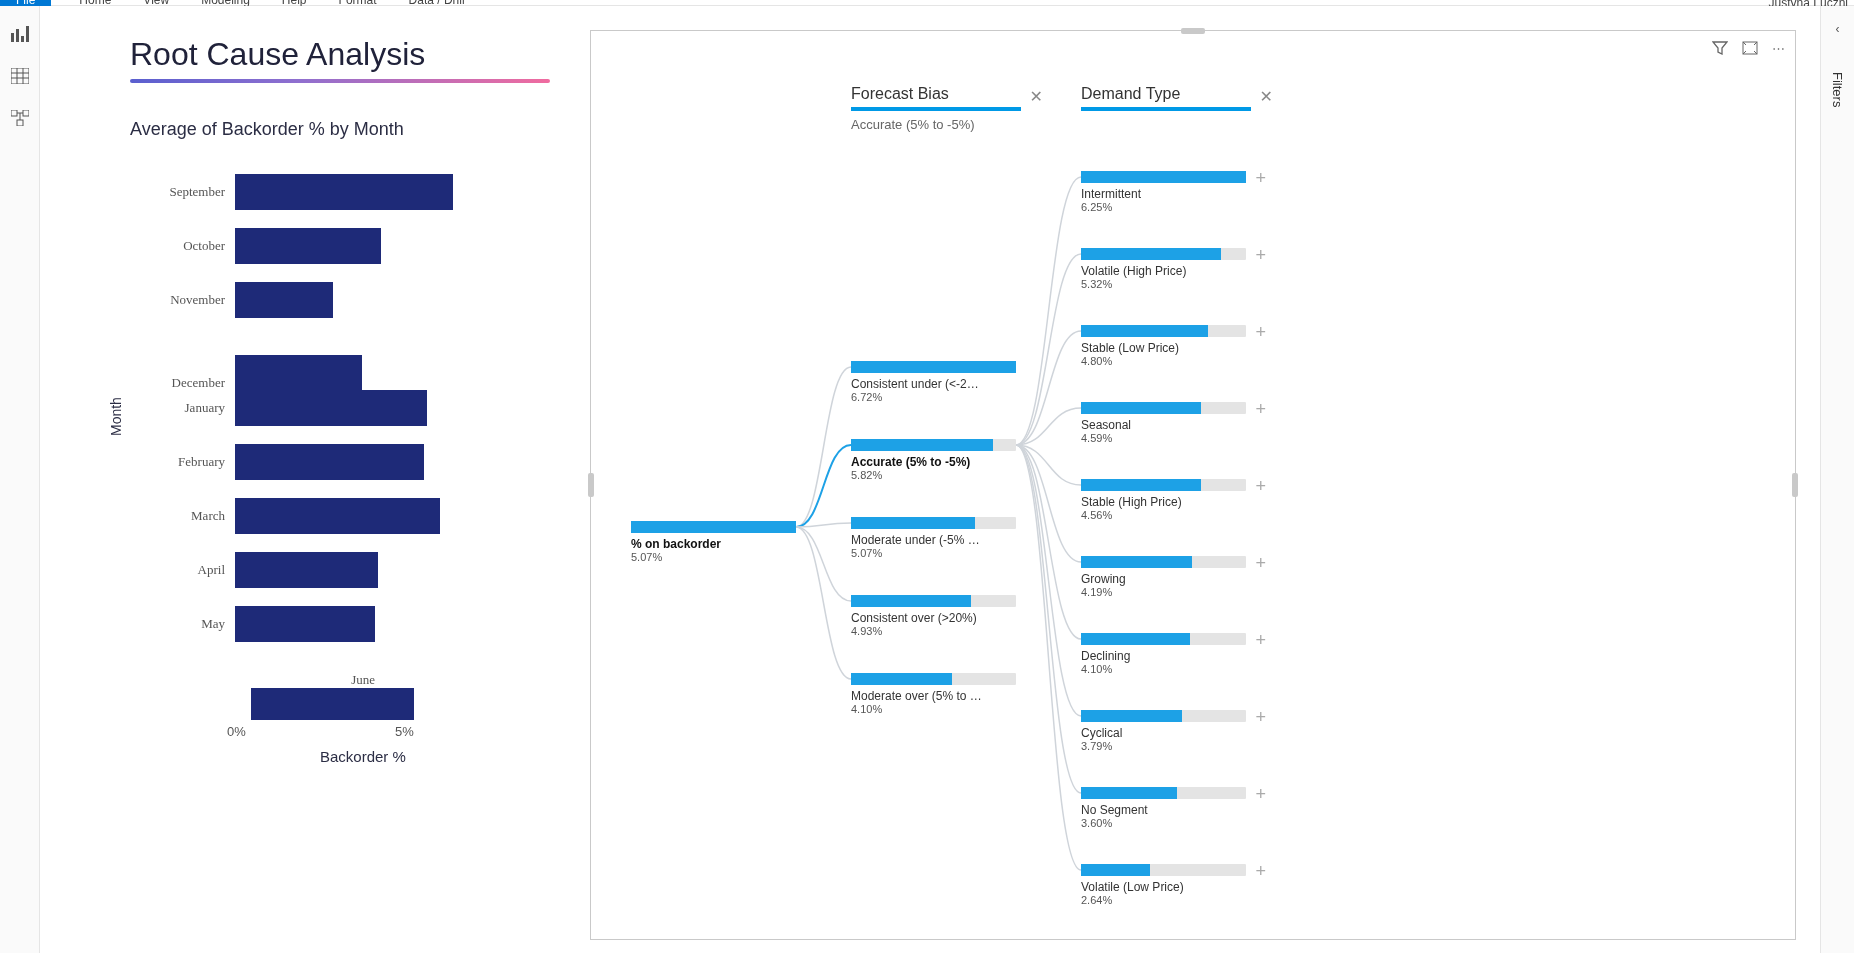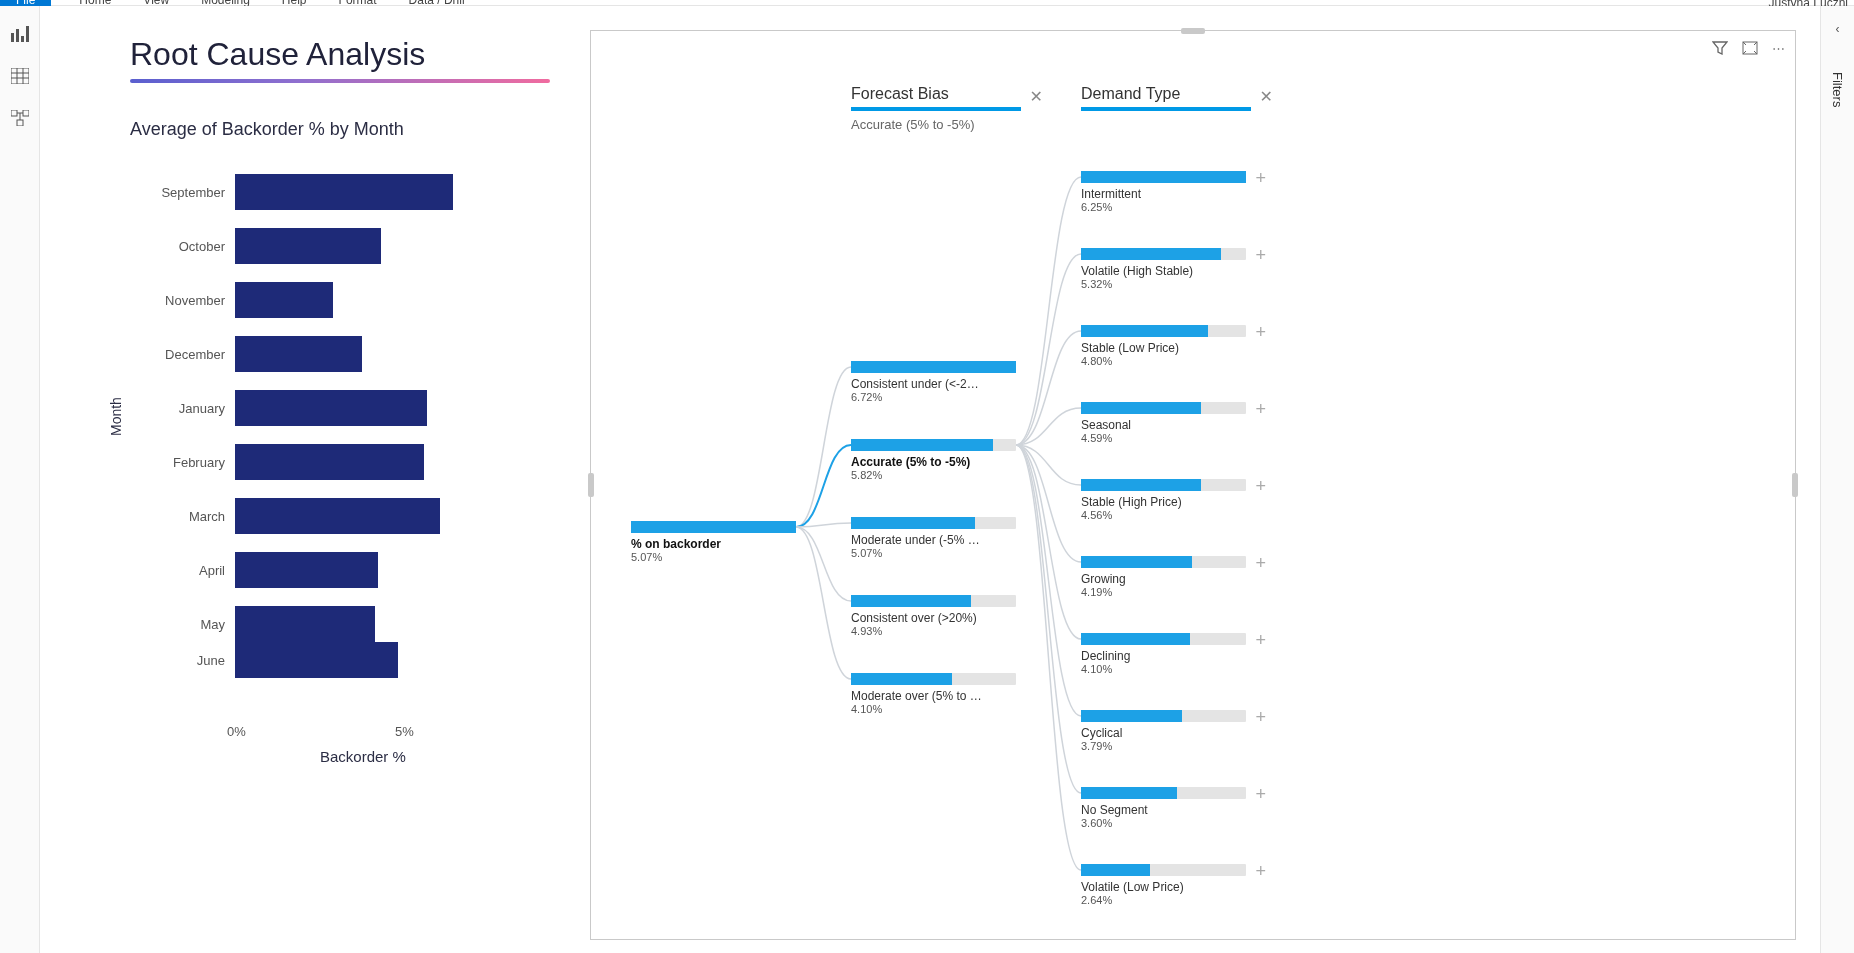--- a/index.html
+++ b/index.html
@@ -145,20 +145,21 @@
     width: 300px;
     height: 540px;
   }
   .bar-row {
     position:absolute;
     left: -105px;
     width: 405px;
     height: 48px;
     display:flex;
     align-items:center;
+    font-family:Liberation Serif, serif;
   }
   .bar-row .label {
     width: 105px;
     text-align:right;
     padding-right: 10px;
     font-size: 13px;
     color: #555;
   }
   .bar-row .bar {
     height: 36px;
@@ -379,21 +380,21 @@
             <div class="bar" style="width: 217.75px;"></div>
           </div>
           <div class="bar-row" style="top: 54px;">
             <div class="label">October</div>
             <div class="bar" style="width: 146.25px;"></div>
           </div>
           <div class="bar-row" style="top: 108px;">
             <div class="label">November</div>
             <div class="bar" style="width: 97.5px;"></div>
           </div>
-          <div class="bar-row" style="top: 162px;">
+          <div class="bar-row" style="top: 175px; align-items: flex-end;">
             <div class="label">December</div>
             <div class="bar" style="width: 126.75px;"></div>
           </div>
           <div class="bar-row" style="top: 216px;">
             <div class="label">January</div>
             <div class="bar" style="width: 191.75px;"></div>
           </div>
           <div class="bar-row" style="top: 270px;">
             <div class="label">February</div>
             <div class="bar" style="width: 188.5px;"></div>
@@ -403,21 +404,21 @@
             <div class="bar" style="width: 204.75px;"></div>
           </div>
           <div class="bar-row" style="top: 378px;">
             <div class="label">April</div>
             <div class="bar" style="width: 143px;"></div>
           </div>
           <div class="bar-row" style="top: 432px;">
             <div class="label">May</div>
             <div class="bar" style="width: 139.75px;"></div>
           </div>
-          <div class="bar-row" style="top: 468px;">
+          <div class="bar-row" style="top: 504px; flex-direction: column;">
             <div class="label">June</div>
             <div class="bar" style="width: 162.5px;"></div>
           </div>
         </div>
       <div class="x-axis">
         <span class="tick0">0%</span>
         <span class="tick5">5%</span>
       </div>
       <div class="x-axis-label">Backorder %</div>
     </div>
@@ -524,21 +525,21 @@
             <div class="fill" style="width:100%"></div>
           </div>
           <div class="nlabel">Intermittent</div>
           <div class="nval">6.25%</div>
           <span class="expand">+</span>
         </div>
         <div class="node" style="left: 490px; top: 217px;">
           <div class="nbar">
             <div class="fill" style="width:85%"></div>
           </div>
-          <div class="nlabel">Volatile (High Stable)</div>
+          <div class="nlabel">Volatile (High Price)</div>
           <div class="nval">5.32%</div>
           <span class="expand">+</span>
         </div>
         <div class="node" style="left: 490px; top: 294px;">
           <div class="nbar">
             <div class="fill" style="width:77%"></div>
           </div>
           <div class="nlabel">Stable (Low Price)</div>
           <div class="nval">4.80%</div>
           <span class="expand">+</span>

